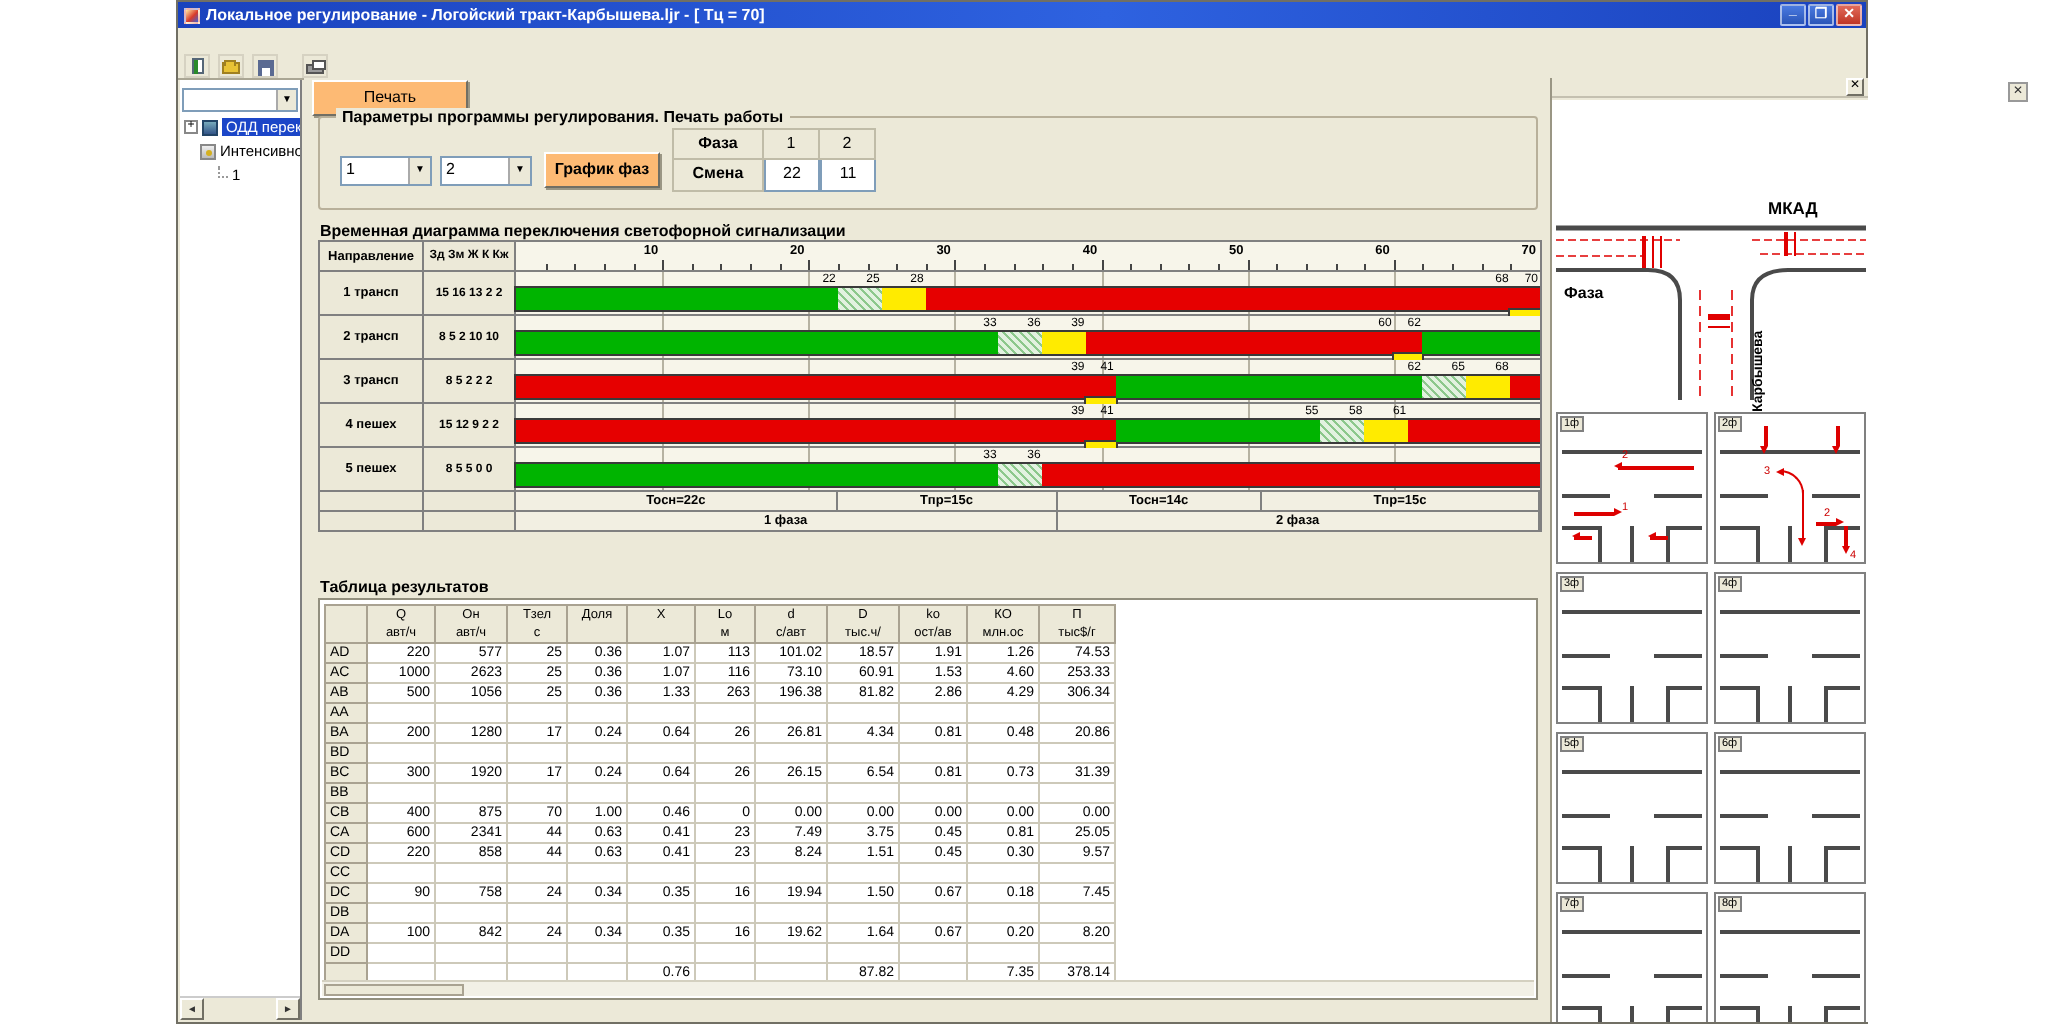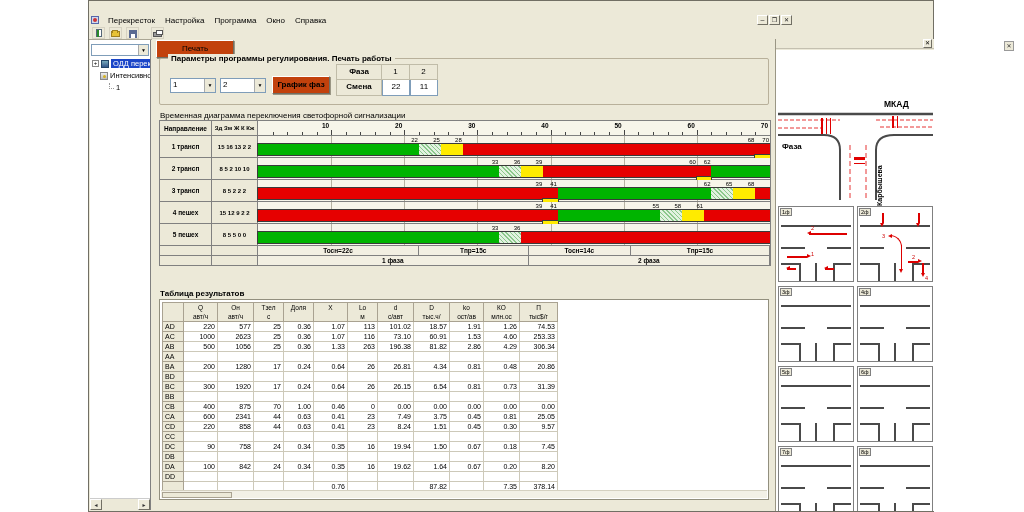--- a/index.html
+++ b/index.html
@@ -80,21 +80,21 @@
             margin:0 2px 4px 3px; }
   .s-hscroll { position:absolute; left:0; right:0; bottom:0; height:12px; background:#ece9d8;
                border-top:1px solid #ccc; }
   .sarr { position:absolute; top:0; width:12px; height:11px; border:1px solid; border-color:#fff #716f64 #716f64 #fff;
           background:#ece9d8; font-size:5px; line-height:10px; text-align:center; color:#333; }
   .sarr.l { left:0; } .sarr.l::after { content:"◄"; }
   .sarr.r { right:0; } .sarr.r::after { content:"►"; }
 
   
   .content { position:absolute; left:63px; top:38px; width:623px; bottom:0; background:#ece9d8; }
-  .btn { border:1px solid; border-color:#fff #716f64 #716f64 #fff; background:#c2410c;
+  .btn { border:1px solid; border-color:#fff #716f64 #716f64 #fff; background:#fdba74;
          box-shadow:1px 1px 0 #9a9684; font-size:8px; text-align:center; }
   .print-btn { position:absolute; left:4px; top:1px; width:78px; height:18px; line-height:16px; }
 
   .groupbox { position:absolute; left:7px; top:19px; width:610px; height:47px;
               border:1px solid #b8b09a; border-radius:2px; }
   .legend { position:absolute; left:8px; top:-5px; background:#ece9d8; padding:0 3px;
             font-size:8px; font-weight:bold; white-space:nowrap; }
   .combo { position:absolute; top:19px; height:15px; background:#fff; border:1px solid #7f9db9;
            font-size:8px; }
   .combo .cval { position:absolute; left:2px; top:1px; }
@@ -103,21 +103,21 @@
   .combo1 { left:10px; width:46px; } .combo2 { left:60px; width:46px; }
   .order-btn { position:absolute; left:112px; top:17px; width:58px; height:18px; line-height:16px; font-weight:bold; }
   .minitable { position:absolute; left:176px; top:5px; font-size:8px; }
   .mrow { display:flex; height:16px; }
   .mcell { border:1px solid #c0bca8; border-left:none; line-height:14px; text-align:center; }
   .mcell:first-child { border-left:1px solid #c0bca8; width:46px; font-weight:bold; }
   .mcell.v { width:28px; }
   .mrow + .mrow .mcell { border-top:none; }
   .mcell.inp { background:#fff; border:1px solid #7f9db9; font-weight:normal; }
 
-  .dtitle { position:absolute; left:8px; top:72px; font-size:8px; font-weight:normal; }
+  .dtitle { position:absolute; left:8px; top:72px; font-size:8px; font-weight:bold; }
 
   
   .diagram { position:absolute; left:7px; top:81px; width:612px; height:146px;
              border:1px solid #808080; background:#ece9d8; overflow:hidden; }
   .dhead { display:flex; height:15px; border-bottom:1px solid #808080; }
   .dcell { overflow:hidden; }
   .dh1 { width:52px; border-right:1px solid #808080; font-size:6.5px; font-weight:bold;
          text-align:center; line-height:15px; }
   .dh2 { width:46px; border-right:1px solid #808080; font-size:6px; font-weight:bold;
          text-align:center; line-height:15px; }
@@ -213,34 +213,30 @@
   .strayx { position:absolute; left:1004px; top:41px; width:10px; height:10px; border:1px solid #999;
             background:#ece9d8; font-size:6px; line-height:8px; text-align:center; color:#333; }
   .strayx::after { content:"✕"; }
 </style>
 </head>
 <body>
 
 <div>
   <div class="window">
 
-
-    <div class="menubar">
-      <span class="mb-ic"></span>
-      <span class="menu-item">Перекресток</span>
-      <span class="menu-item">Настройка</span>
-      <span class="menu-item">Программа</span>
-      <span class="menu-item">Окно</span>
-      <span class="menu-item">Справка</span>
-      <span class="mdi">
-        <span class="mdib min"></span>
-        <span class="mdib res"></span>
-        <span class="mdib cls"></span>
+    <div class="titlebar">
+      <span class="tb-ic"></span>
+      <span>Локальное регулирование - Логойский тракт-Карбышева.ljr - [ Тц = 70]</span>
+      <span class="tb-ctrls">
+        <span class="tbb min"></span>
+        <span class="tbb max"></span>
+        <span class="tbb close"></span>
       </span>
     </div>
+
 
     <div class="toolbar">
       <span class="tbtn">
           <span class="ic ic-page"></span>
         </span>
       <span class="tbtn">
           <span class="ic ic-folder"></span>
         </span>
       <span class="tbtn">
           <span class="ic ic-floppy"></span>

